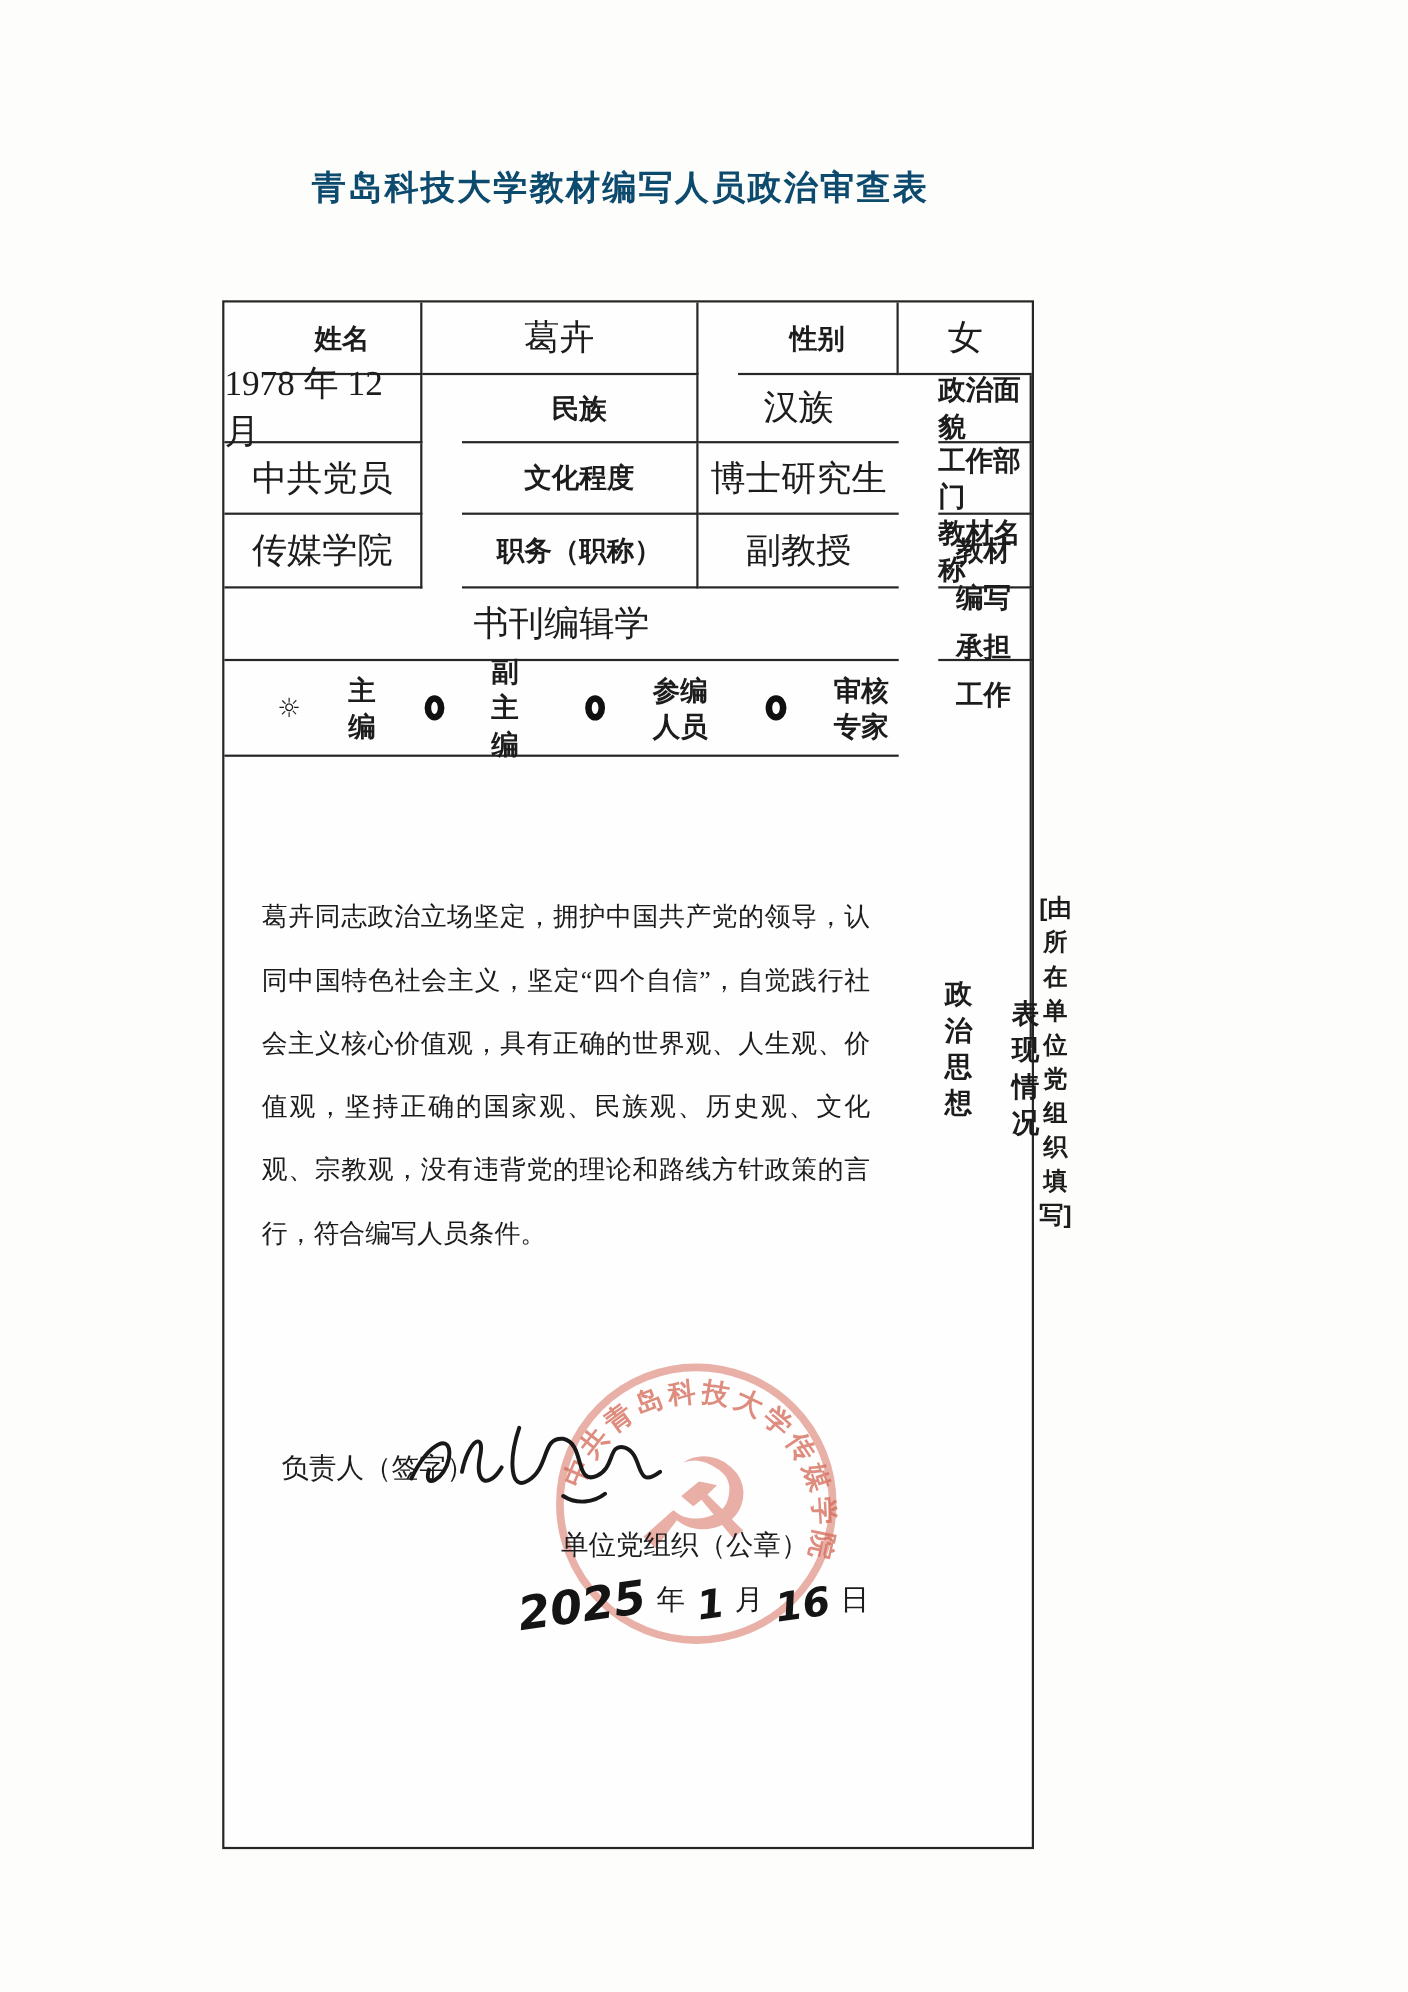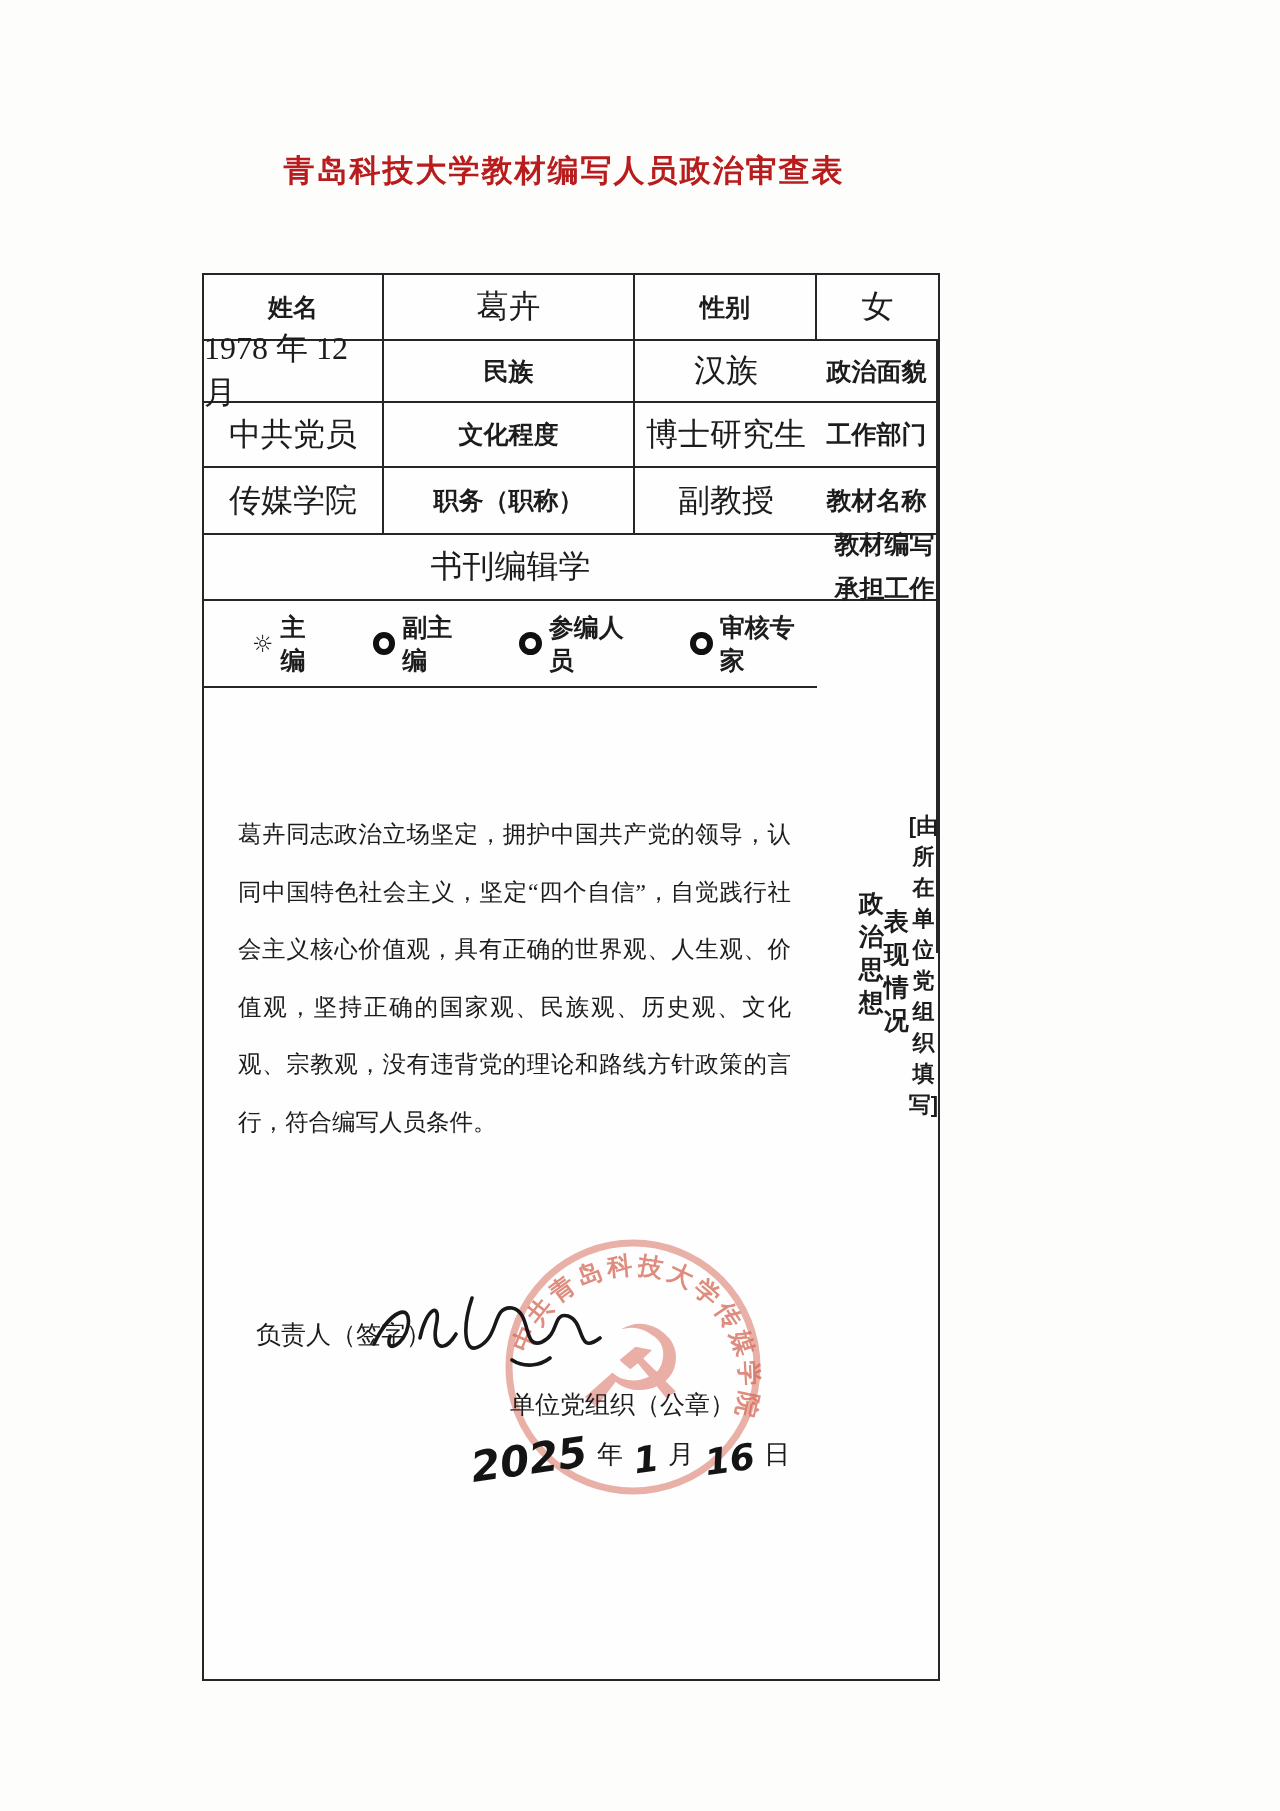--- a/index.html
+++ b/index.html
@@ -1,30 +1,30 @@
 <!DOCTYPE html>
 <html><head>
 <meta charset="utf-8">
 <style>
   html,body{margin:0;padding:0;background:#ffffff;}
   .page{position:relative;width:1280px;height:1811px;background:#fdfdfc;color:#1c1c1c;
         font-family:"Liberation Serif","DejaVu Serif",serif;overflow:hidden;}
   .title{position:absolute;top:150px;left:0;width:1128px;text-align:center;
          font-family:"Liberation Sans","DejaVu Sans",sans-serif;font-weight:bold;
-         font-size:31px;letter-spacing:2px;color:#b91c1c;}
+         font-size:31px;letter-spacing:2px;color:#0c4a6e;}
   .tbl{position:absolute;left:202px;top:273px;width:734px;
        border:2px solid #262626;display:grid;
        grid-template-columns:180px 251px 182px 121px;
        grid-template-rows:66px 62px 65px 67px 66px 87px 991px;background:#fefefe;}
   .cell{border-right:2px solid #262626;border-bottom:2px solid #262626;
         display:flex;align-items:center;justify-content:center;box-sizing:border-box;}
   .no-r{border-right:none;}
   .no-b{border-bottom:none;}
   .span3{grid-column:span 3;}
-  .lab{font-family:"Liberation Sans","DejaVu Sans",sans-serif;font-weight:bold;font-size:25px;}
+  .lab{font-family:"Liberation Sans","DejaVu Sans",sans-serif;font-weight:bold;font-size:25px;margin-left:36px;}
   .val{font-size:32px;}
   .two-line{flex-direction:column;line-height:1.75;padding-left:16px;}
   
   .opts{justify-content:flex-start;padding-left:48px;gap:44px;font-size:25px;}
   .opt{display:flex;align-items:center;gap:7px;}
   .sun{font-family:"DejaVu Sans",sans-serif;font-weight:bold;font-size:24px;line-height:1;}
   .ring{width:11px;height:11px;border:6px solid #101010;border-radius:50%;display:inline-block;}
   
   .rev-head{flex-direction:row;justify-content:center;padding-top:352px;padding-left:44px;}
   .rev-head .h2{margin-top:36px;}

